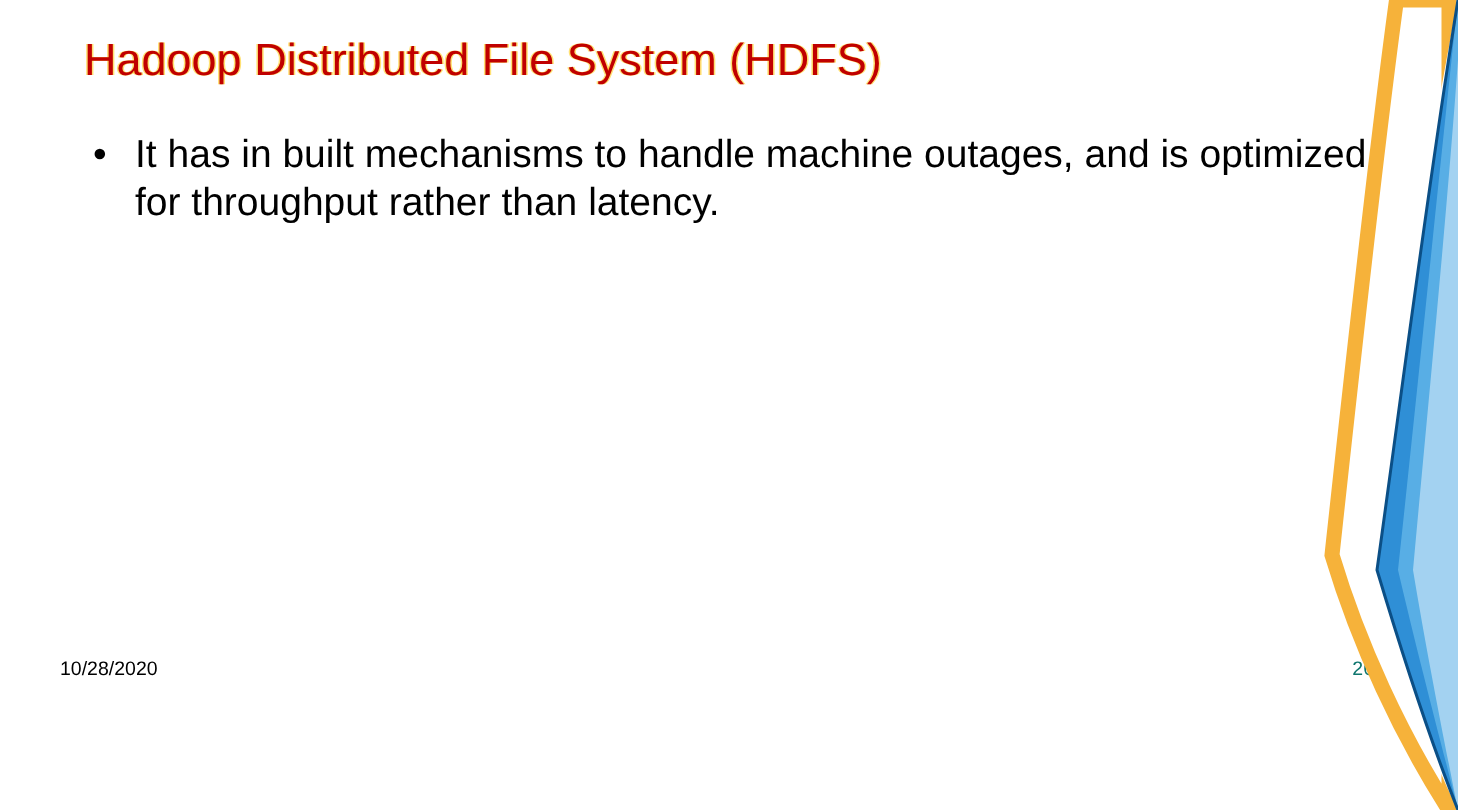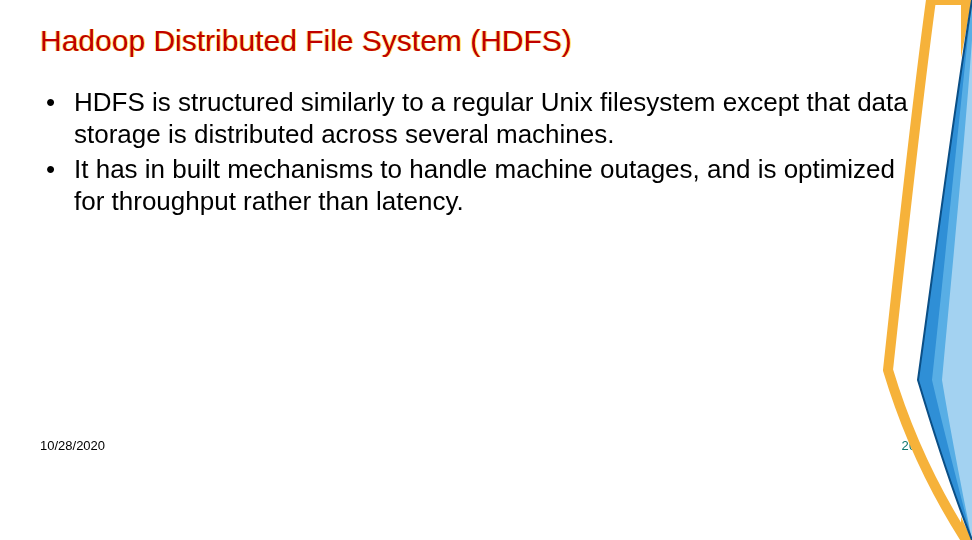--- a/index.html
+++ b/index.html
@@ -7,21 +7,21 @@
   body {
     font-family: Arial, Helvetica, sans-serif;
     background: #ffffff;
     position: relative;
   }
 
   .slide {
     position: relative;
     width: 972px;
     height: 475px;
-    padding: 22px 56px 0 40px;
+    padding: 22px 56px 0 56px;
   }
 
   .title {
     font-size: 30px;
     font-weight: 400;
     color: #c00000;
     line-height: 1.25;
     margin-bottom: 26px;
     text-shadow:
       -1px 0 0 rgba(255, 200, 0, 0.55),
@@ -79,21 +79,20 @@
 </style>
 </head>
 <body>
 
 <div class="slide">
 
   <h1 class="title">Hadoop Distributed File System (HDFS)</h1>
 
   <div class="body">
     <ul class="bullets">
-      <li>HDFS is structured similarly to a regular Unix filesystem except that data storage is distributed across several machines.</li>
       <li>It has in built mechanisms to handle machine outages, and is optimized for throughput rather than latency.</li>
     </ul>
   </div>
 
   <div class="footer-date">10/28/2020</div>
   <div class="footer-page">26</div>
 
   <svg class="swoosh" viewBox="0 0 120 540" preserveAspectRatio="none">
 
     <path d="M85,0 C70,110 55,250 42,370 C60,430 88,490 120,540 L120,540 L120,0 Z" fill="none" stroke="#f6b23a" stroke-width="10" stroke-linecap="round" transform="translate(-6,0)"></path>

